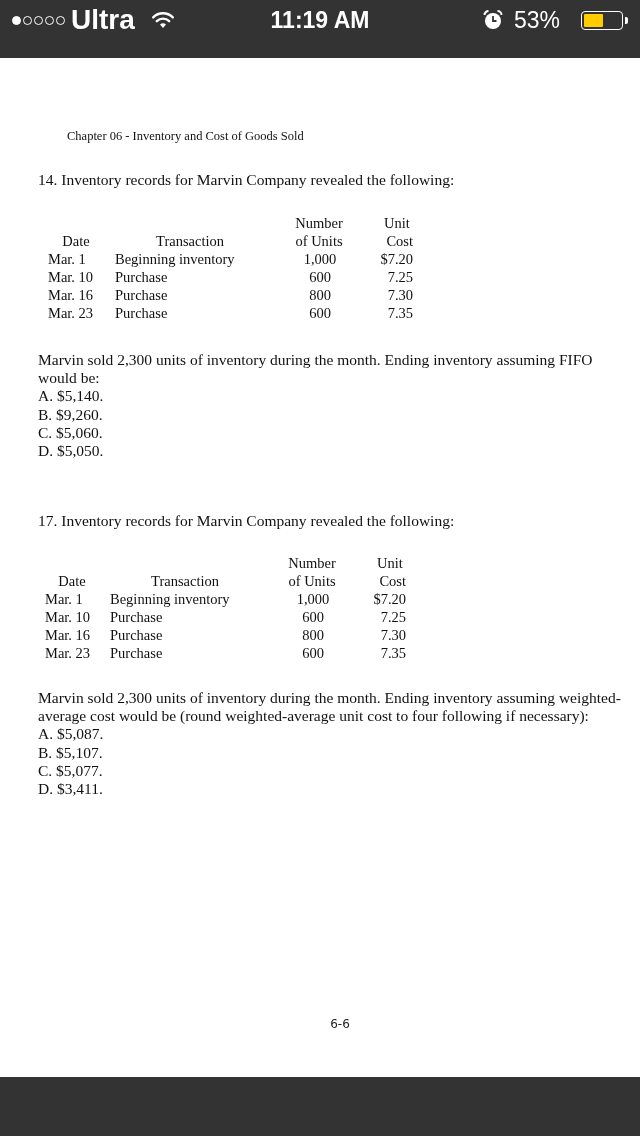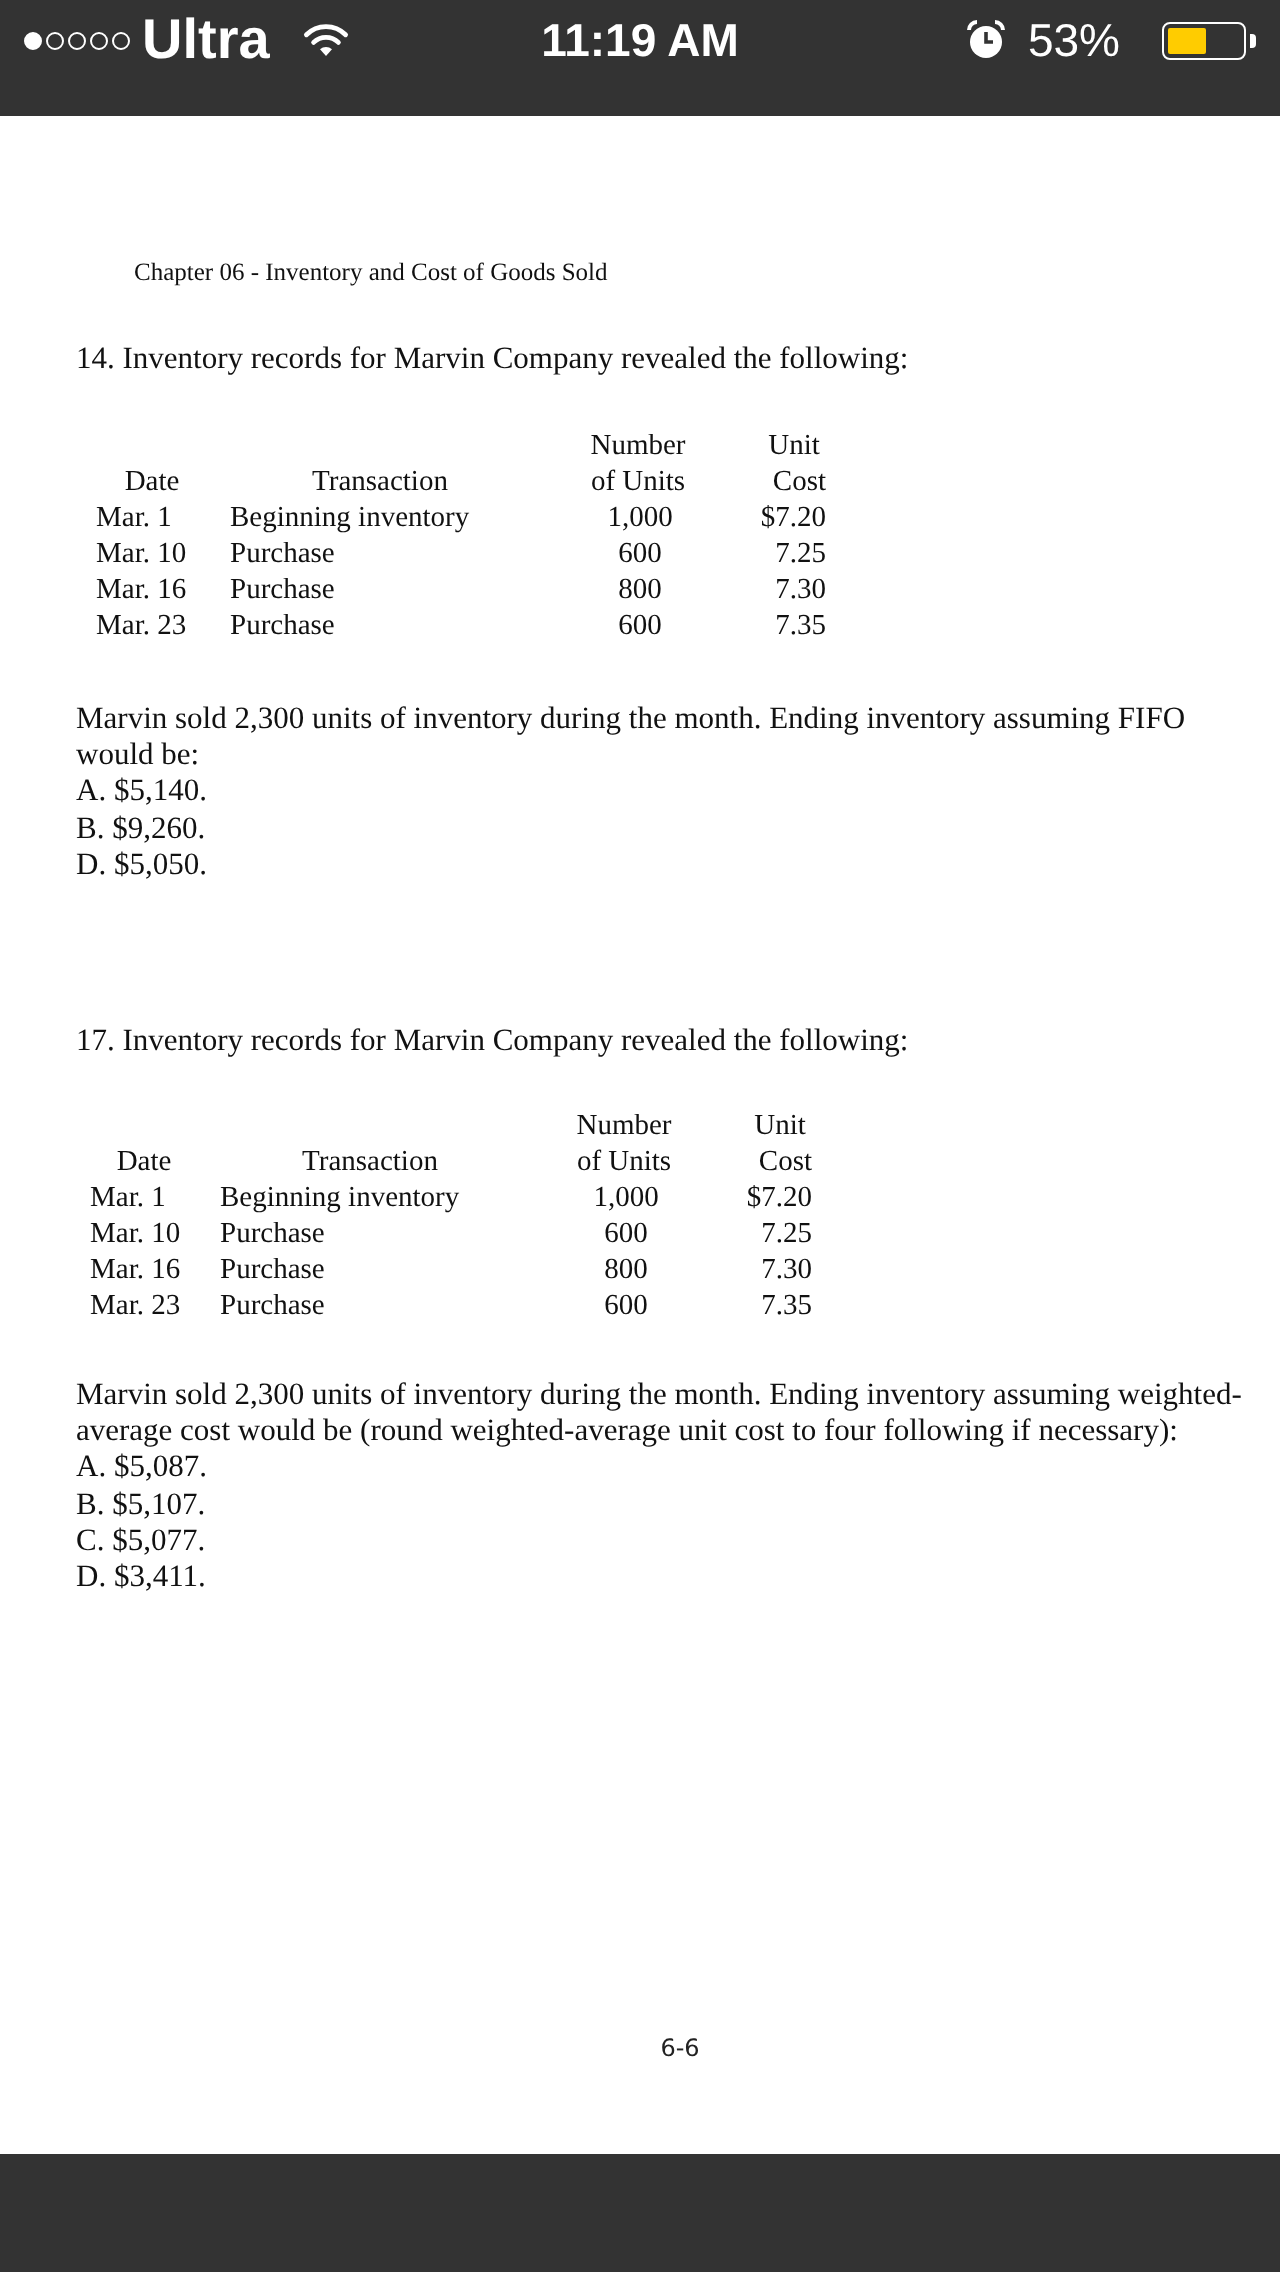--- a/index.html
+++ b/index.html
@@ -106,20 +106,21 @@
     <div class="c" style="left:115px; top:90px;">Purchase</div>
     <div class="c ta-center" style="left:280px; width:80px; top:90px;">600</div>
     <div class="c ta-right" style="left:350px; width:63px; top:90px;">7.35</div>
   </div>
 
   <div class="para" style="top:293px;">
     <div>Marvin sold 2,300 units of inventory during the month. Ending inventory assuming FIFO</div>
     <div>would be:</div>
     <div>A. $5,140.</div>
     <div>B. $9,260.</div>
+    <div>C. $5,060.</div>
     <div>D. $5,050.</div>
   </div>
 
   <div class="q-title" style="top:454px;">17. Inventory records for Marvin Company revealed the following:</div>
   <div class="inv-table" style="left:0; top:496px; width:640px; height:110px;">
     <div class="c ta-center" style="left:248px; width:128px; top:0;">Number</div>
     <div class="c ta-center" style="left:363px; width:54px; top:0;">Unit</div>
     <div class="c ta-center" style="left:42px; width:60px; top:18px;">Date</div>
     <div class="c ta-center" style="left:115px; width:140px; top:18px;">Transaction</div>
     <div class="c ta-center" style="left:248px; width:128px; top:18px;">of Units</div>

